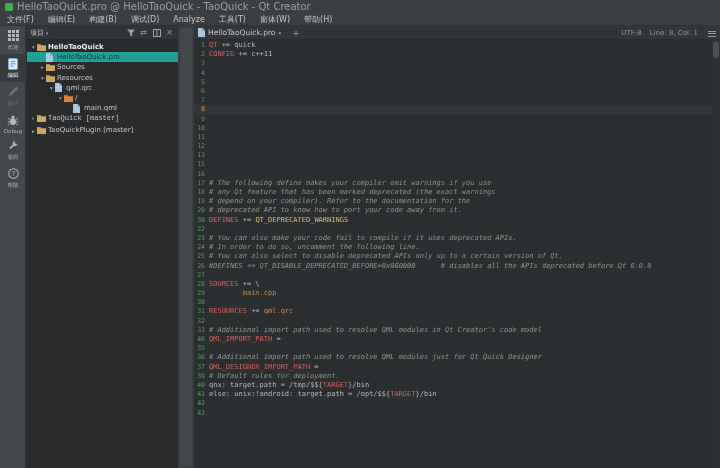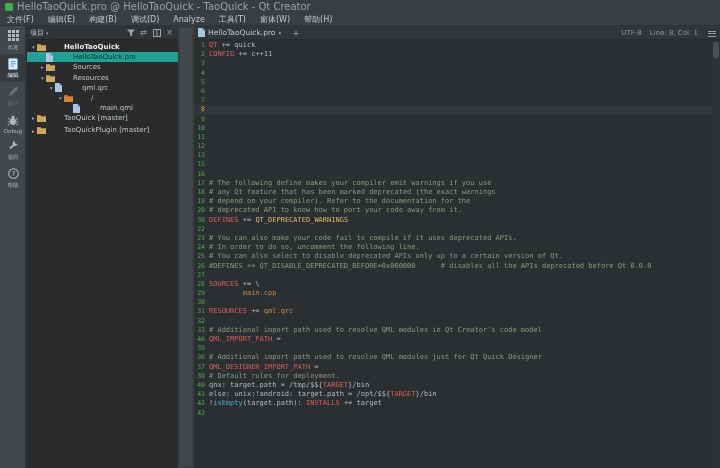--- a/index.html
+++ b/index.html
@@ -35,21 +35,21 @@
   .sidebar-title-chevron{font-size:5px;color:#9a9da0;margin-right:auto}
   .hdr-icon{width:11px;height:11px;display:flex;align-items:center;justify-content:center;
     color:#9fa2a4;font-size:8px;line-height:11px}
   .tree{padding-top:2px}
   .tree-row{height:10.2px;display:flex;align-items:center;font-size:7px;color:#c3c6c8;white-space:nowrap}
   .tree-row.selected{background:#23a096;color:#0a332f}
   .tree-row.root{color:#e8eaec;font-weight:bold}
   .tw-chevron{width:7px;font-size:5.5px;color:#9a9da0;text-align:center;flex:0 0 auto}
   .tree-row.selected .tw-chevron{color:#0a332f}
   .tw-icon{width:10px;display:flex;align-items:center;flex:0 0 auto}
-  .tw-label{margin-left:17px}
+  .tw-label{margin-left:1px}
 
   
   .panel-scroll{position:absolute;left:178px;top:26px;width:16px;height:442px;background:#3c3f42}
   .panel-scroll .thumb{position:absolute;left:2px;top:2px;width:12px;height:438px;background:#45484b;border-radius:2px}
 
   
   .editor{position:absolute;left:194px;top:26px;width:526px;height:442px;background:#2c2f31}
   .editor-toolbar{height:14px;background:#333639;border-bottom:1px solid #292c2e;
     display:flex;align-items:center;padding:0 4px;gap:3px}
   .etb-file-icon{display:flex;align-items:center}
@@ -63,21 +63,21 @@
 
   .code-area{position:absolute;left:0;top:14px;width:518px;height:428px;overflow:hidden;
     font-family:"DejaVu Sans Mono","Liberation Mono",monospace;padding-top:1px}
   .code-row{display:flex;height:9.2px;line-height:9.2px;white-space:pre}
   .code-row.current{background:#32363a}
   .gutter{width:15px;flex:0 0 auto;text-align:right;padding-right:4px;font-size:6.5px;color:#55a055}
   .gutter.cur{color:#e5a33c}
   .code{font-size:7px}
   .t-k{color:#d0605a}
   .t-p{color:#b8bbbd}
-  .t-c{color:#8d9682;}
+  .t-c{color:#8d9682;font-style:italic}
   .t-m{color:#d3bd74}
   .t-s{color:#c98950}
   .t-f{color:#57a8c7}
 
   .editor-scroll{position:absolute;right:0;top:14px;width:8px;height:428px;background:#2f3234}
   .editor-scroll .thumb{position:absolute;left:1px;top:2px;width:6px;height:16px;background:#4b5053;border-radius:2px}
 </style>
 </head>
 <body>
 
@@ -253,21 +253,21 @@
         <div class="tree-row" style="padding-left: 39px;">
           <span class="tw-chevron"></span>
           <span class="tw-icon">
             <svg width="7" height="9" viewBox="0 0 7 9">
               <path d="M0 0h4.5L7 2.5V9H0z" fill="#a9c7e0"></path>
               <path d="M4.5 0L7 2.5H4.5z" fill="#7a99b5"></path>
             </svg>
           </span>
           <span class="tw-label">main.qml</span>
         </div>
-        <div class="tree-row" style="padding-left: 3px;">
+        <div class="tree-row" style="padding-left: 3px; font-family: Liberation Mono, monospace;">
           <span class="tw-chevron">▸</span>
           <span class="tw-icon">
             <svg width="9" height="8" viewBox="0 0 9 8">
               <path d="M0 1h3.2l1 1.2H9V8H0z" fill="#cda75c"></path>
               <path d="M0 1h3.2l1 1.2H0z" fill="#b98f45"></path>
             </svg>
           </span>
           <span class="tw-label">TaoQuick [master]</span>
         </div>
         <div class="tree-row" style="padding-left: 3px; align-items: flex-end;">
@@ -341,21 +341,21 @@
         <div class="code-row"><span class="gutter">31</span><span class="code"><span class="t-k">RESOURCES</span><span class="t-p"> += </span><span class="t-s">qml.qrc</span></span></div>
         <div class="code-row"><span class="gutter">32</span><span class="code"></span></div>
         <div class="code-row"><span class="gutter">33</span><span class="code"><span class="t-c"># Additional import path used to resolve QML modules in Qt Creator's code model</span></span></div>
         <div class="code-row"><span class="gutter">46</span><span class="code"><span class="t-k">QML_IMPORT_PATH</span><span class="t-p"> =</span></span></div>
         <div class="code-row"><span class="gutter">35</span><span class="code"></span></div>
         <div class="code-row"><span class="gutter">36</span><span class="code"><span class="t-c"># Additional import path used to resolve QML modules just for Qt Quick Designer</span></span></div>
         <div class="code-row"><span class="gutter">37</span><span class="code"><span class="t-k">QML_DESIGNER_IMPORT_PATH</span><span class="t-p"> =</span></span></div>
         <div class="code-row"><span class="gutter">39</span><span class="code"><span class="t-c"># Default rules for deployment.</span></span></div>
         <div class="code-row"><span class="gutter">40</span><span class="code"><span class="t-p">qnx: target.path = /tmp/$${</span><span class="t-k">TARGET</span><span class="t-p">}/bin</span></span></div>
         <div class="code-row"><span class="gutter">41</span><span class="code"><span class="t-p">else: unix:!android: target.path = /opt/$${</span><span class="t-k">TARGET</span><span class="t-p">}/bin</span></span></div>
-        <div class="code-row"><span class="gutter">42</span><span class="code"><span class="t-p">!</span><span class="t-f">isEmpty</span><span class="t-p">(target.path): </span><span class="t-k">INSTALLS</span><span class="t-p"> += target</span></span></div>
+        <div class="code-row"><span class="gutter">42</span></div>
         <div class="code-row"><span class="gutter">43</span><span class="code"></span></div>
       </div>
     <div class="editor-scroll">
       <div class="thumb"></div>
     </div>
   </div>
 
 </div>
 
 </body></html>

